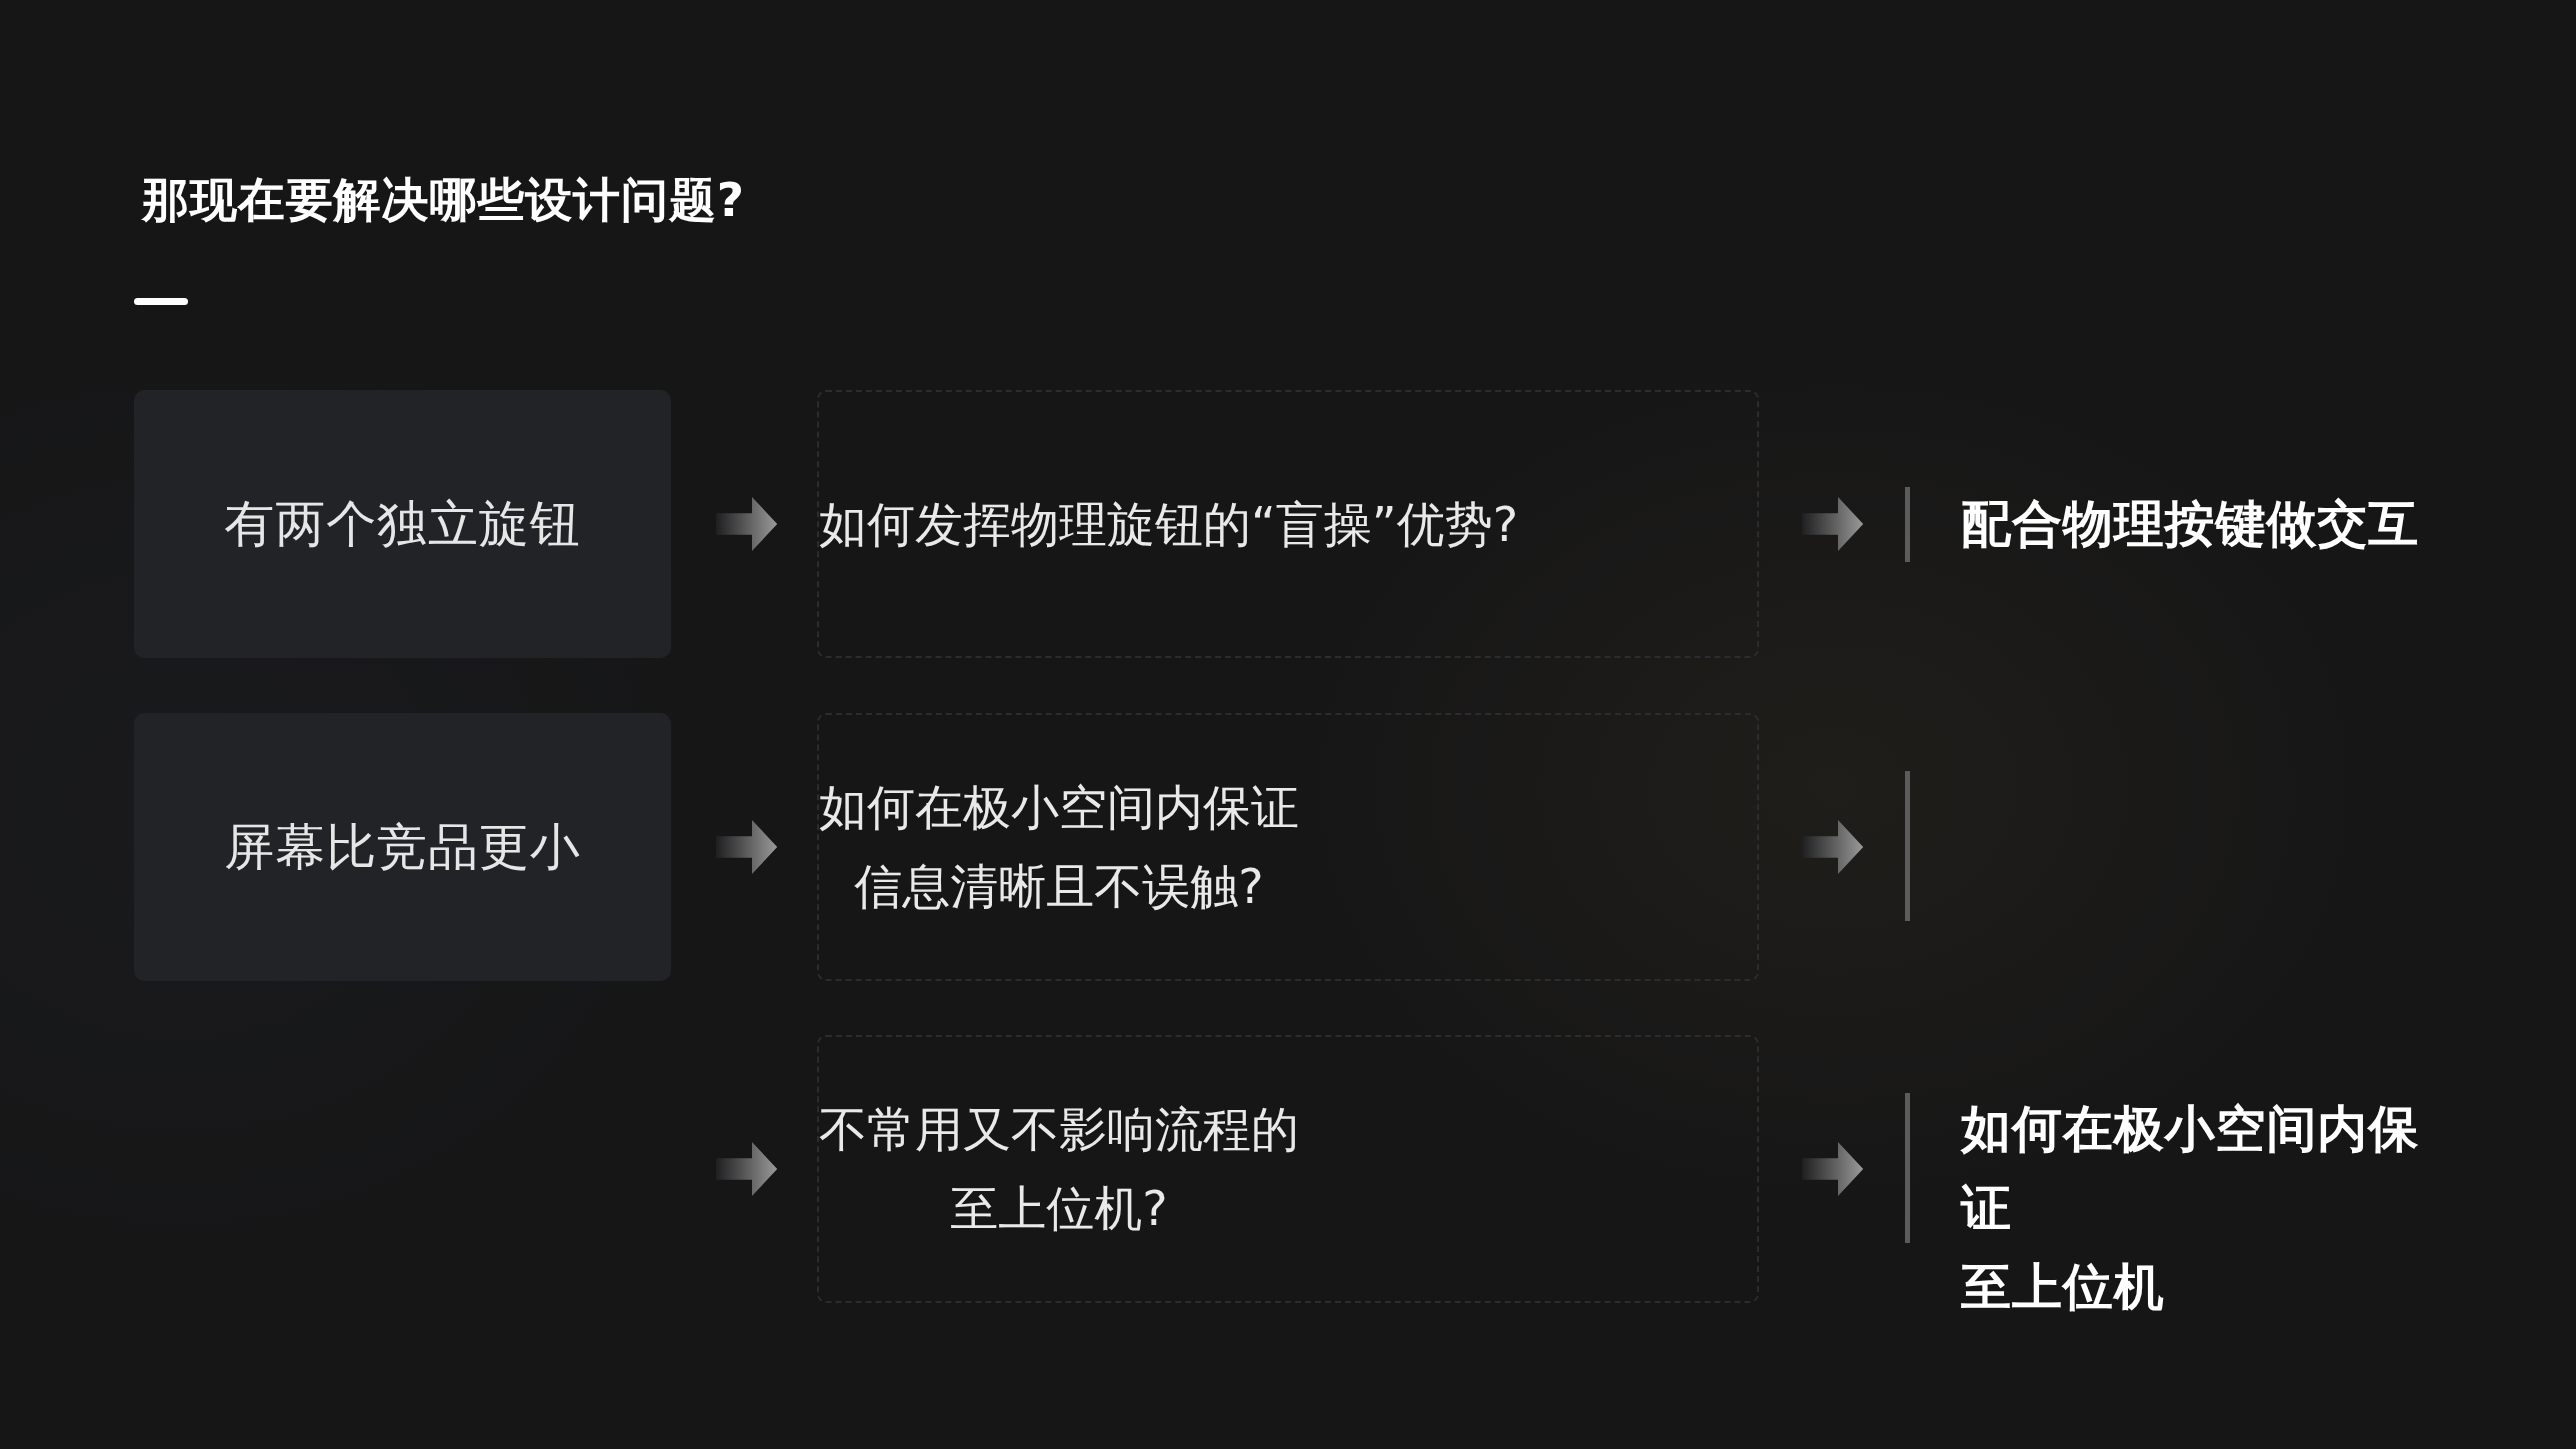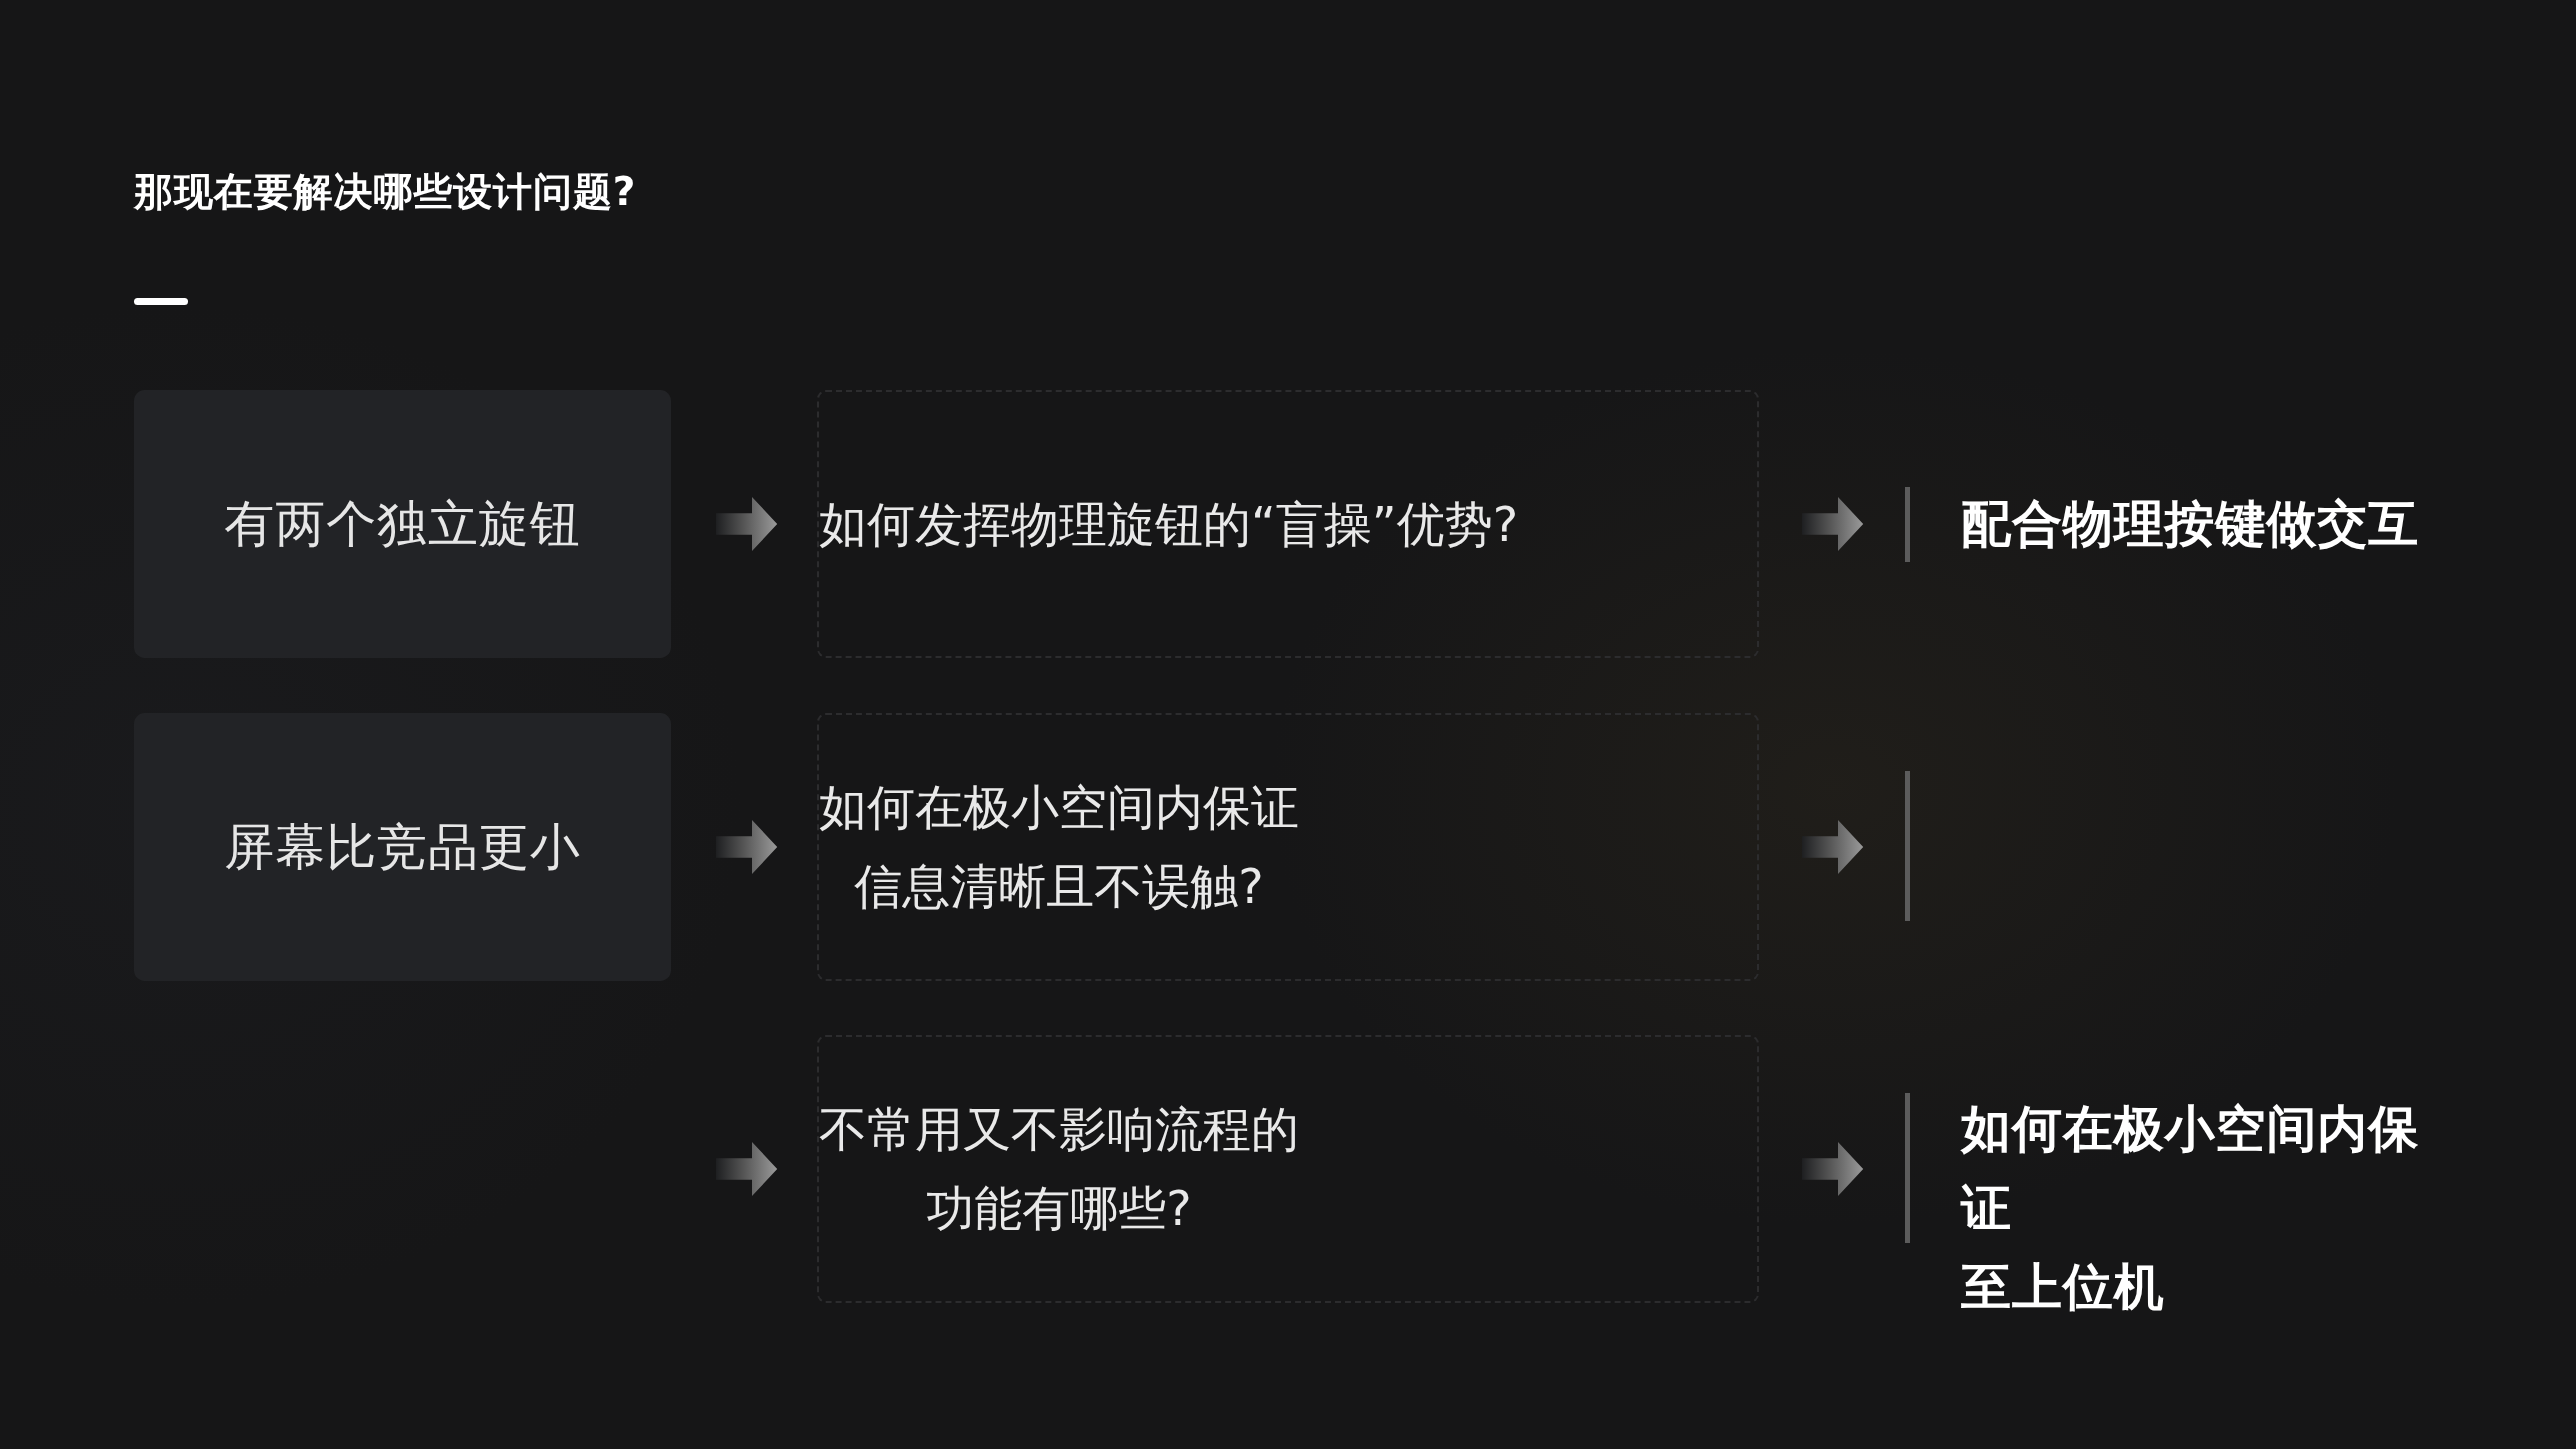--- a/index.html
+++ b/index.html
@@ -10,22 +10,22 @@
     color: #ececec;
   }
   .bg-glow {
     position: absolute; inset: 0; pointer-events: none;
     background:
       radial-gradient(ellipse 805px 626px at 1834px 787px, rgba(40,36,28,0.55), rgba(22,22,23,0) 70%),
       radial-gradient(ellipse 805px 716px at 179px 805px, rgba(30,31,35,0.45), rgba(22,22,23,0) 70%);
   }
   .title {
     position: absolute; left: 134px; top: 154px;
-    font-size: 39px; font-weight: bold; color: #ffffff; line-height: 75px;
-    letter-spacing: 0.9px; margin: 0;
+    font-size: 47px; font-weight: bold; color: #ffffff; line-height: 75px;
+    letter-spacing: 0.9px; margin: 8px;
   }
   .title-underline {
     position: absolute; left: 134px; top: 298px; width: 54px; height: 7.2px;
     background: #ffffff; border-radius: 3.6px;
   }
   .row { position: absolute; left: 0; width: 2576px; height: 268px; }
   .problem-card {
     position: absolute; left: 134px; top: 0; width: 537px; height: 268px;
     background: #222326; border-radius: 10.7px;
     display: flex; align-items: center; justify-content: center;
@@ -104,21 +104,21 @@
   </svg>
   <div class="divider" style="top:58px; height:150px;"></div>
 </div>
 
 <div class="row" style="top:1035px;">
   <svg class="arrow arrow-1" viewBox="0 0 70 60">
     <polygon points="0,18 40,18 40,0 68,30 40,60 40,42 0,42" fill="url(#arrowGrad)"></polygon>
   </svg>
   <div class="question-card">
     <span class="question-text">不常用又不影响流程的
-功能有哪些?</span>
+至上位机?</span>
   </div>
   <svg class="arrow arrow-2" viewBox="0 0 70 60">
     <polygon points="0,18 40,18 40,0 68,30 40,60 40,42 0,42" fill="url(#arrowGrad)"></polygon>
   </svg>
   <div class="divider" style="top:58px; height:150px;"></div>
   <div class="solution-text" style="top:55px;">如何在极小空间内保证
 至上位机</div>
 </div>
 
 

